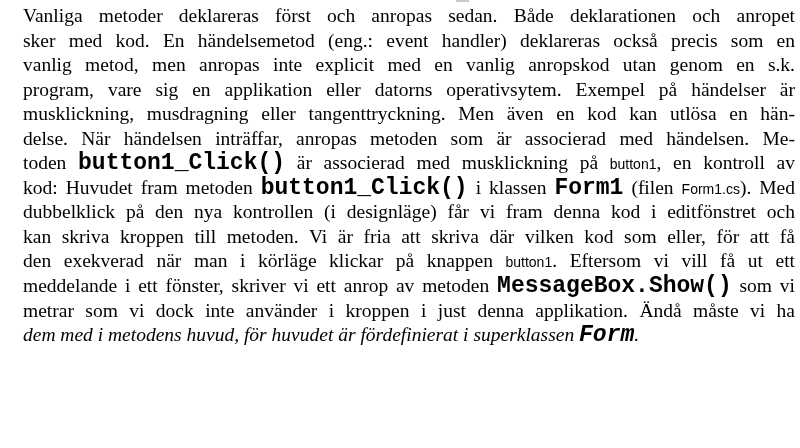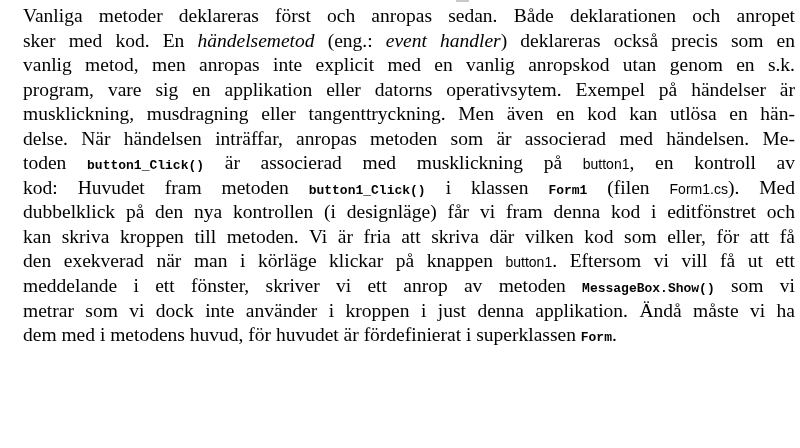--- a/index.html
+++ b/index.html
@@ -28,32 +28,32 @@
   }
   .line {
     text-align: justify;
     text-align-last: justify;
     white-space: normal;
     height: 24.55px;
     overflow: visible;
   }
   .line.last-line {
     text-align-last: left;
+    font-style: italic;
   }
   .seg-r {
     font-family: "Liberation Serif", serif;
   }
   .seg-i {
     font-family: "Liberation Serif", serif;
-    font-style: italic;
   }
   .seg-c {
     font-family: "Liberation Mono", monospace;
     font-weight: bold;
-    font-size: 13px;
+    font-size: 23px;
   }
   .seg-a {
     font-family: "Liberation Sans", sans-serif;
     font-size: 14px;
   }
   .scan-artifact {
     position: absolute;
     top: 0;
     left: 456px;
     width: 13px;

